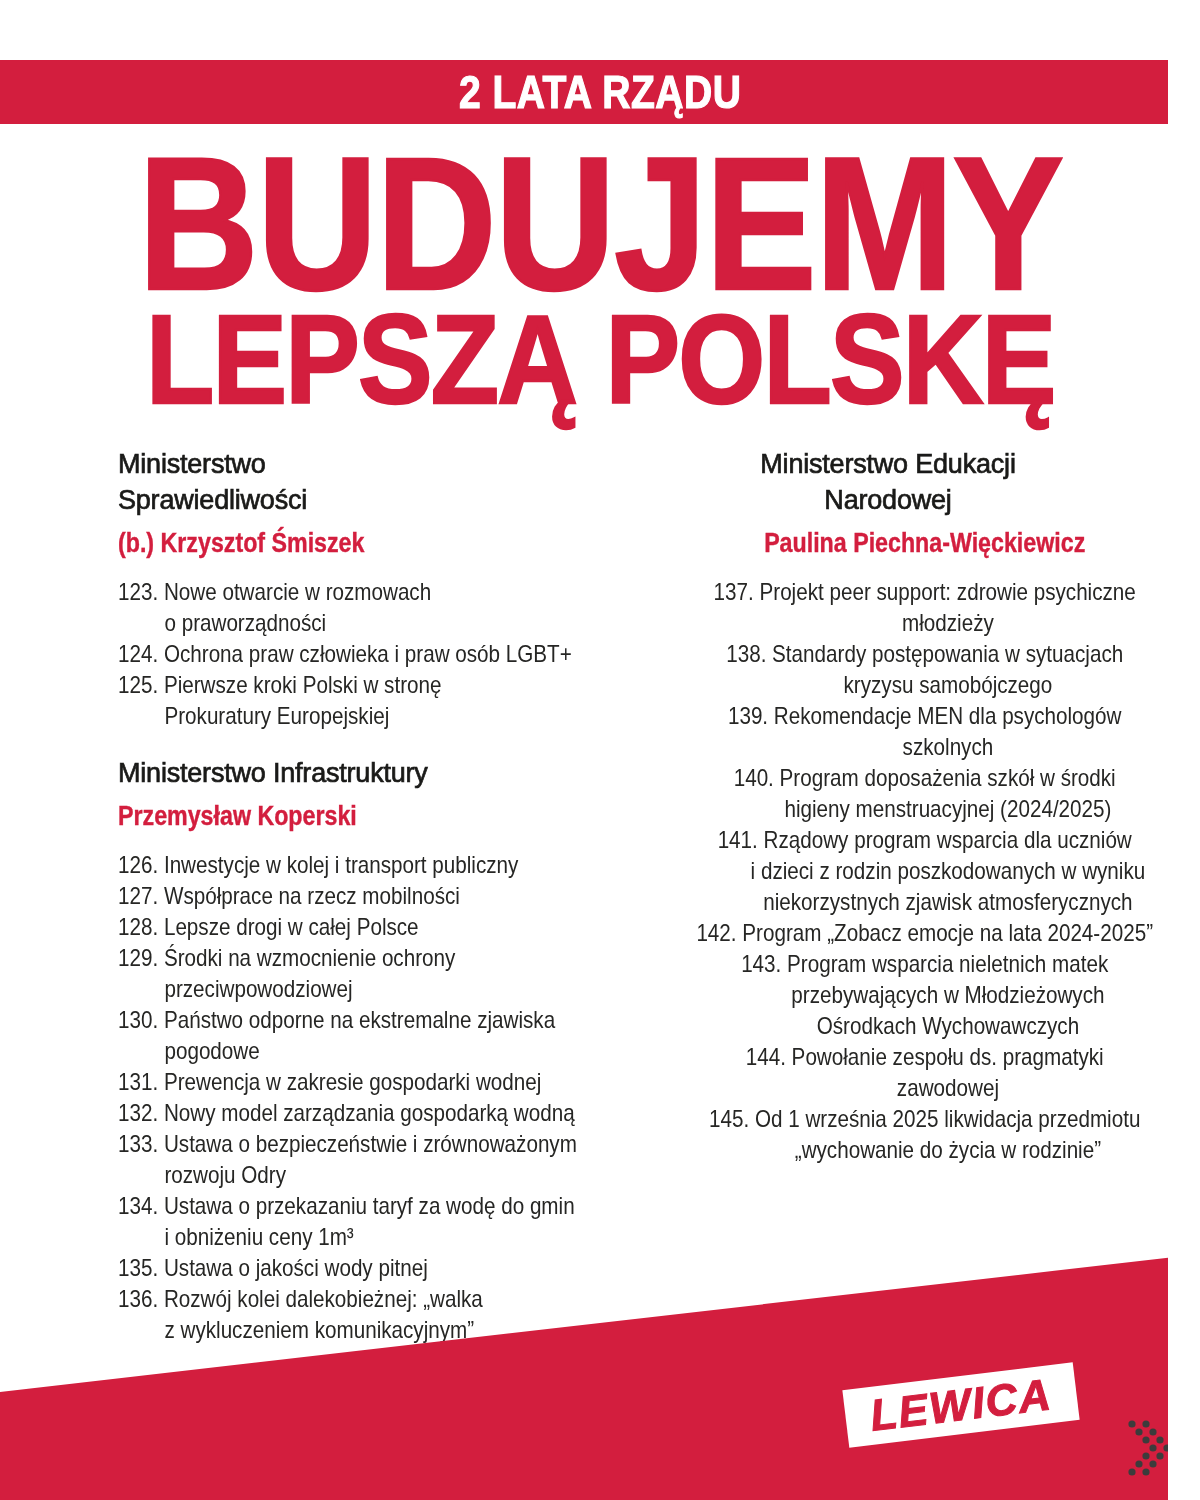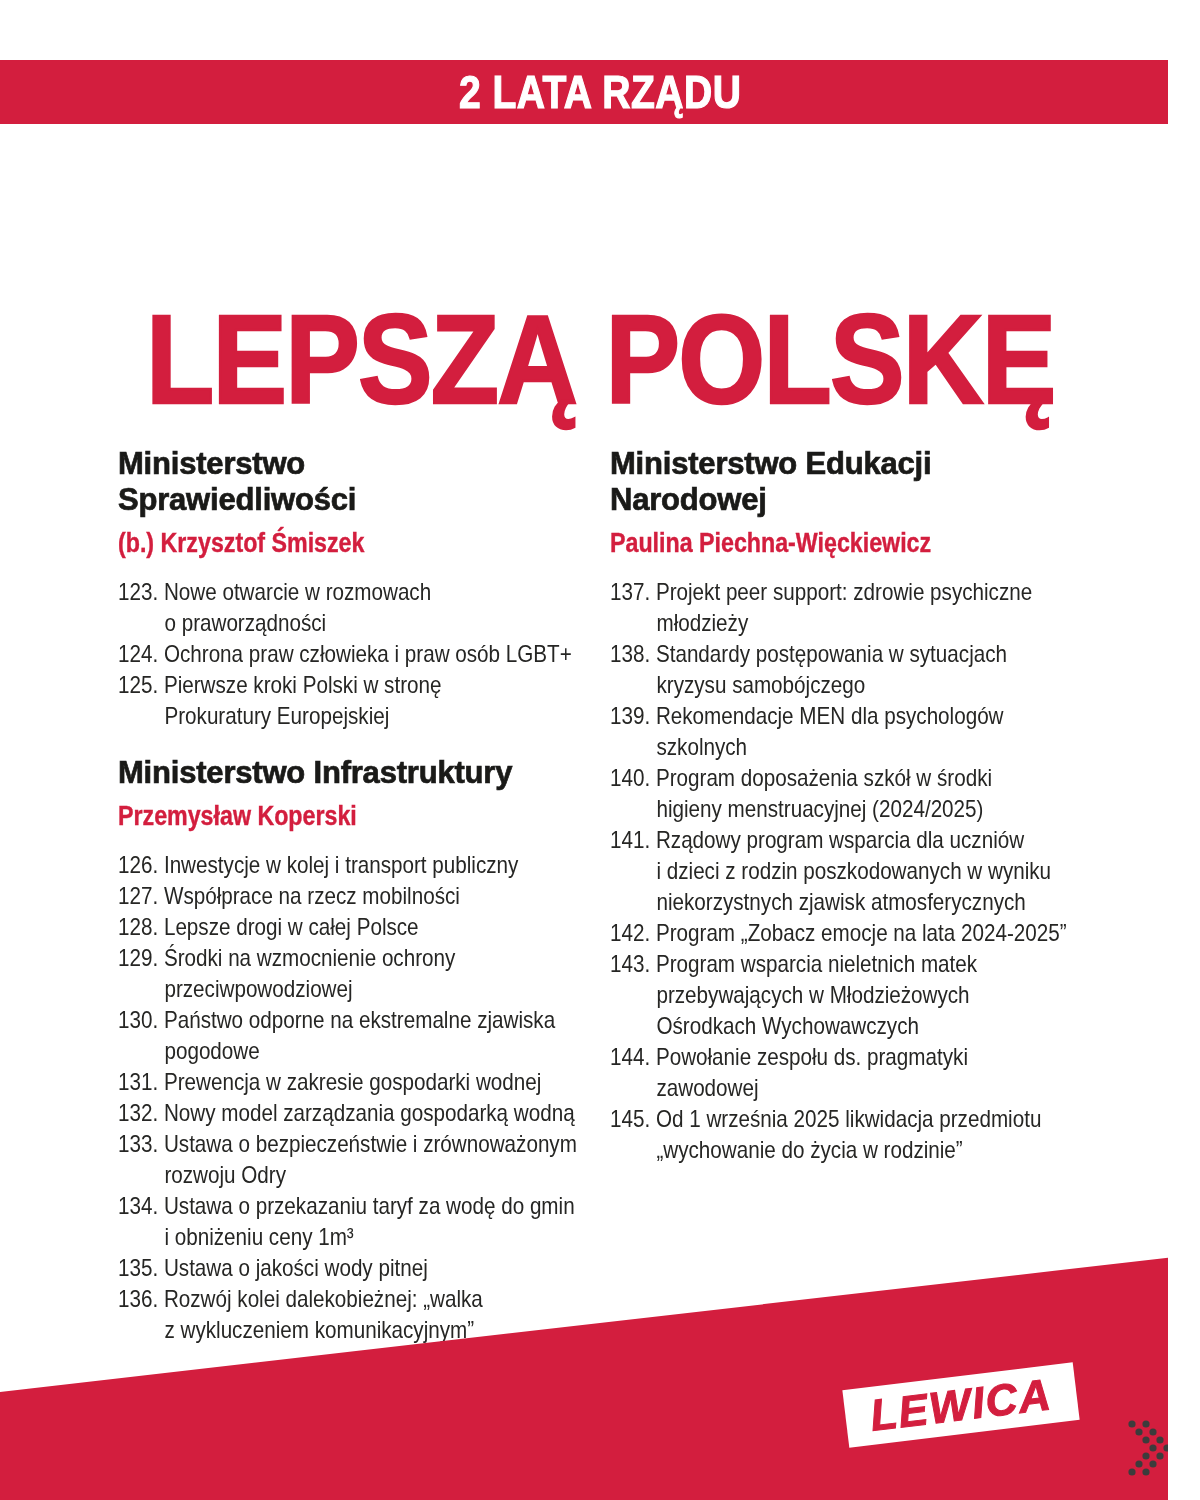--- a/index.html
+++ b/index.html
@@ -36,23 +36,23 @@
   }
   .title-line .squeeze{
     display:inline-block;transform:scaleX(.88);transform-origin:50% 0;
     -webkit-text-stroke:2.5px var(--red);letter-spacing:-2px;
   }
   .title-1{top:128px;font-size:190px;}
   .title-2{top:296px;font-size:127px;text-decoration:underline;}
   
   .col{position:absolute;top:446px;}
   .col-left{left:118px;width:510px;}
-  .col-right{left:610px;width:560px;}
+  .col-right{left:628px;width:560px;text-align:center;}
   .ministry-heading{
-    font-size:31px;font-weight:bold;line-height:36px;color:var(--text-dark);
+    font-size:27px;font-weight:normal;line-height:36px;color:var(--text-dark);
     -webkit-text-stroke:.7px var(--text-dark);
     letter-spacing:-.2px;white-space:pre-line;margin:0 0 8px 0;width:520px;
   }
   .section{margin:0;}
   .section + .section{margin-top:24px;}
   .cond{transform:scaleX(.86);transform-origin:0 0;}
   .minister-name{
     color:var(--red);font-weight:bold;font-size:27px;line-height:34px;
     -webkit-text-stroke:.4px var(--red);
     margin:0 0 16px 0;white-space:nowrap;
@@ -86,20 +86,23 @@
 </style>
 </head>
 <body>
 
 <div class="page">
 
   <div class="banner">
     <span class="banner-text">2 LATA RZĄDU</span>
   </div>
 
+  <div class="title-line title-1">
+    <span class="squeeze">BUDUJEMY</span>
+  </div>
   <div class="title-line title-2">
     <span class="squeeze">LEPSZĄ POLSKĘ</span>
   </div>
 
   <div class="col col-left">
     <div class="section">
       <div class="ministry-heading">Ministerstwo
 Sprawiedliwości</div>
       <div class="cond">
         <div class="minister-name">(b.) Krzysztof Śmiszek</div>

